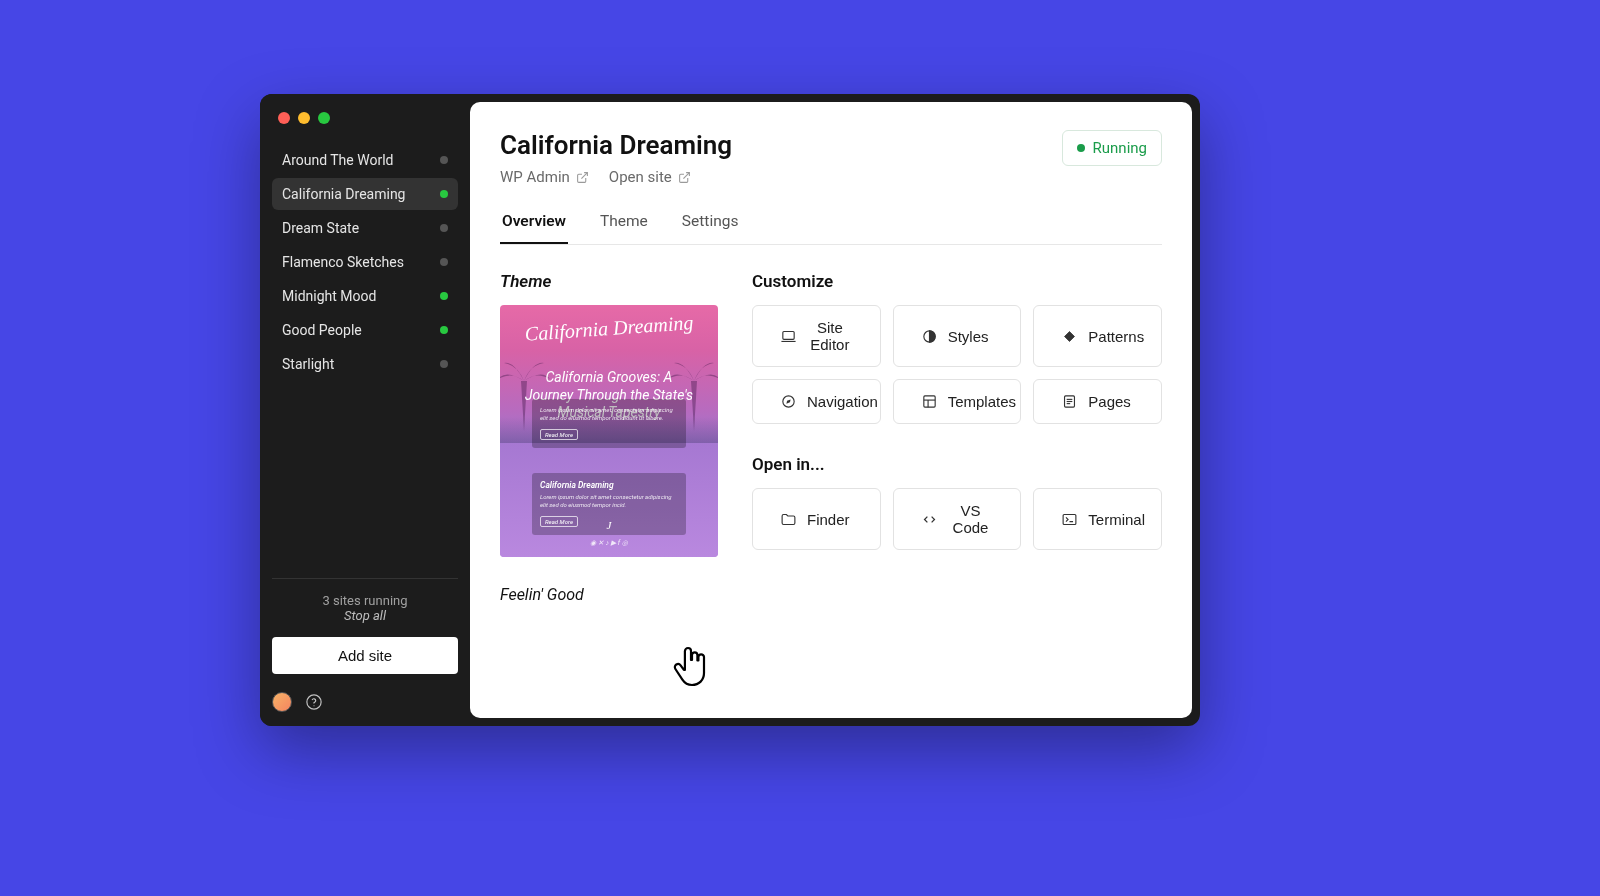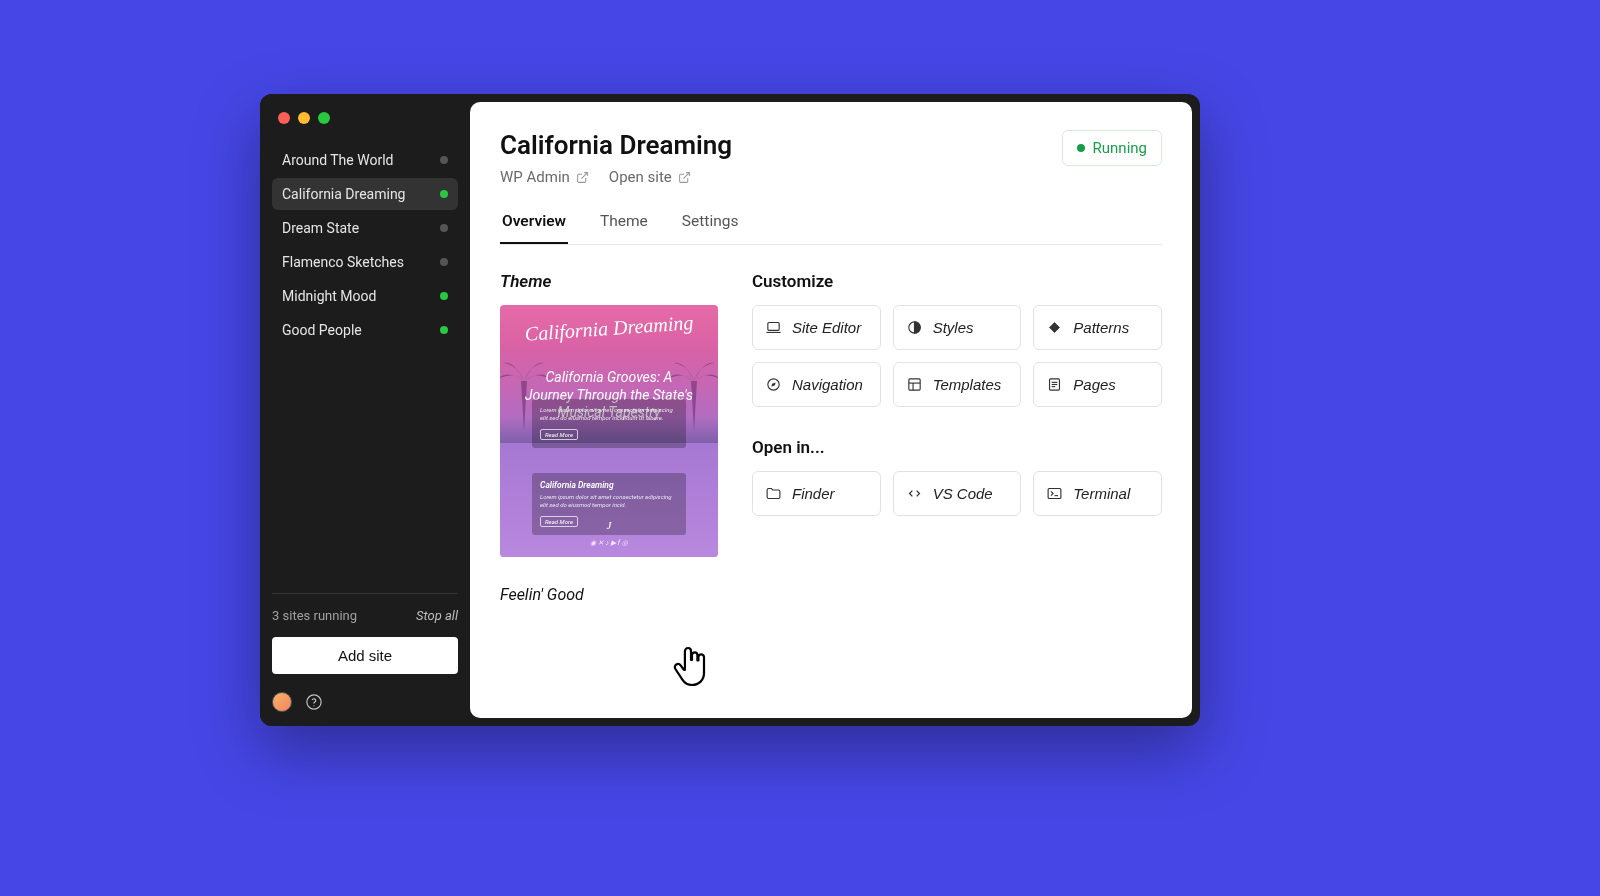--- a/index.html
+++ b/index.html
@@ -53,21 +53,21 @@
   }
   .site-item.selected { background: #333333; }
   .status-dot { width: 8px; height: 8px; border-radius: 50%; }
   .status-dot.on { background: #28c840; }
   .status-dot.off { background: #555; }
 
   .sidebar-spacer { flex: 1; }
   .sidebar-footer { border-top: 1px solid #333; padding-top: 14px; display:flex; flex-direction:column; gap:14px;}
   .running-row {
     display: flex; justify-content: space-between; align-items: center;
-    color: #a0a0a0; font-size: 13px;
+    color: #a0a0a0; font-size: 13px; flex-direction: column;
   }
   .stop-all { color: #bdbdbd; cursor: pointer; font-style: italic; }
   .add-site-btn {
     background: #fff; color: #111; border: none;
     border-radius: 4px; padding: 10px 0; font-size: 15px;
     cursor: pointer; font-weight: 500;
   }
   .bottom-icons { display: flex; gap: 12px; align-items: center; margin-top: 4px;}
   .avatar {
     width: 20px; height: 20px; border-radius: 50%;
@@ -164,22 +164,22 @@
   }
   .theme-thumb .j-mark {
     position:absolute; bottom:26px; left:0; right:0; text-align:center;
     font-family: "Brush Script MT", cursive; font-size:11px;
   }
   .theme-name { margin-top: 28px; font-size: 16px; color:#111; }
 
   .btn-grid { display:grid; grid-template-columns: repeat(3, minmax(0,1fr)); gap:12px; }
   .btn-card {
     border:1px solid #e2e2e2; border-radius:6px;
-    padding: 13px 12px; display:flex; align-items:center; gap:10px;
-    font-size:15px; color:#222; cursor:pointer; background:#fff;font-style:italic;
+    padding: 13px 27px; display:flex; align-items:center; gap:10px;
+    font-size:15px; color:#222; cursor:pointer; background:#fff;
   }
   .btn-card svg { flex-shrink:0; }
 
   .open-in { margin-top: 30px; }
 
   
   .hand-cursor {
     position:absolute; left: 671px; top: 646px; pointer-events:none;
   }
 </style>
@@ -212,20 +212,24 @@
         <span>Flamenco Sketches</span>
         <span class="status-dot off"></span>
       </div>
       <div class="site-item">
         <span>Midnight Mood</span>
         <span class="status-dot on"></span>
       </div>
       <div class="site-item">
         <span>Good People</span>
         <span class="status-dot on"></span>
+      </div>
+      <div class="site-item">
+        <span>Starlight</span>
+        <span class="status-dot off"></span>
       </div>
     </div>
 
     <div class="sidebar-spacer"></div>
 
     <div class="sidebar-footer">
       <div class="running-row">
         <span>3 sites running</span>
         <span class="stop-all">Stop all</span>
       </div>

